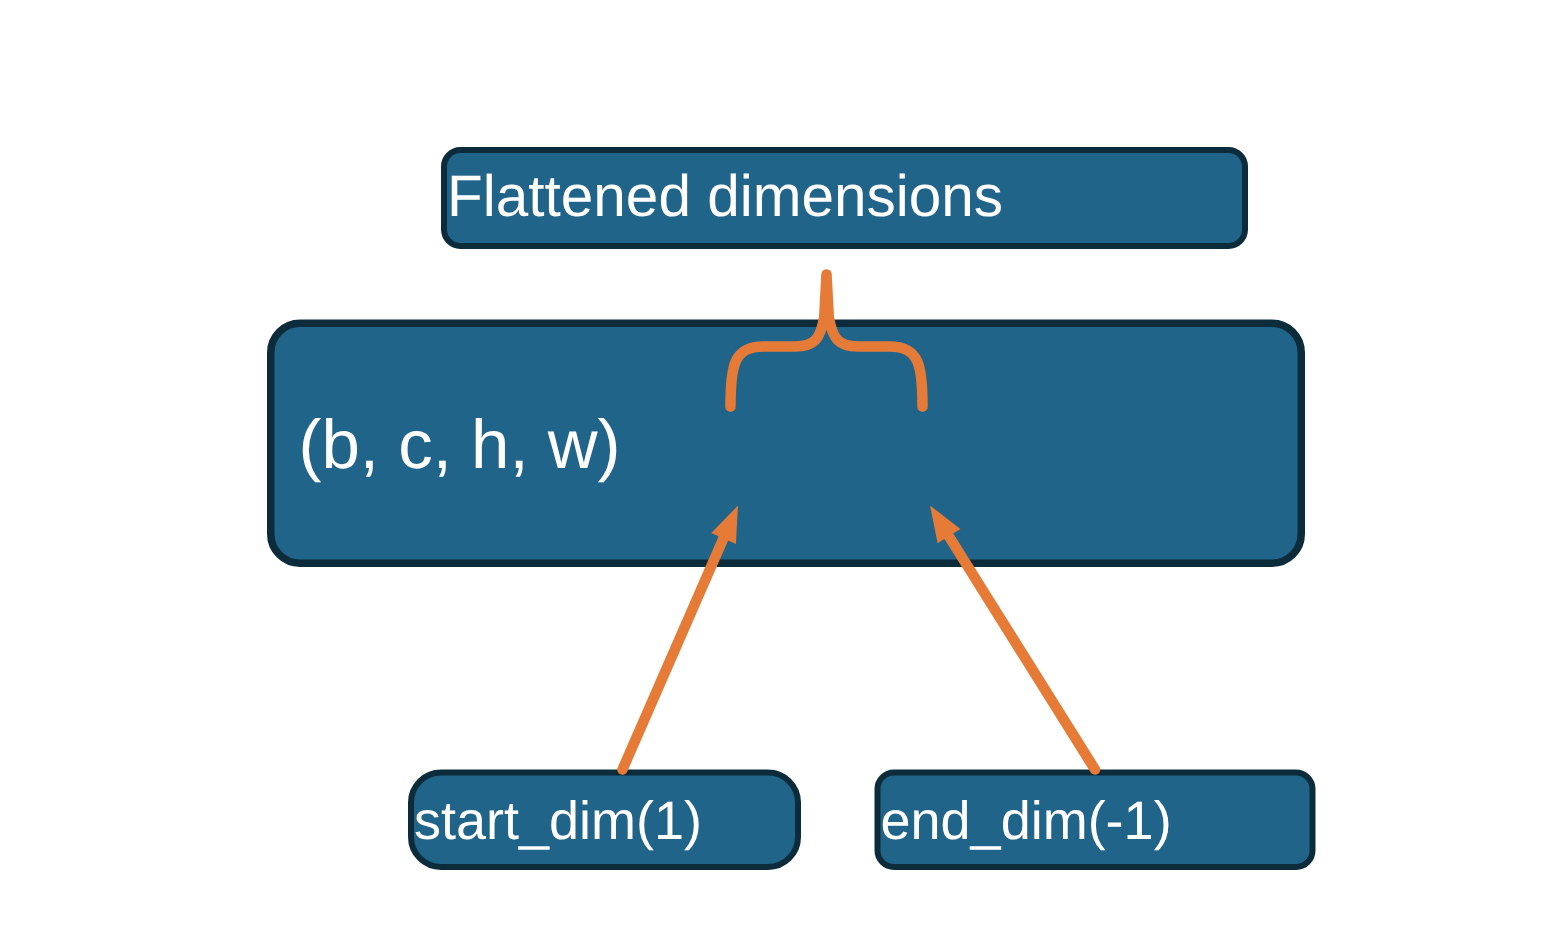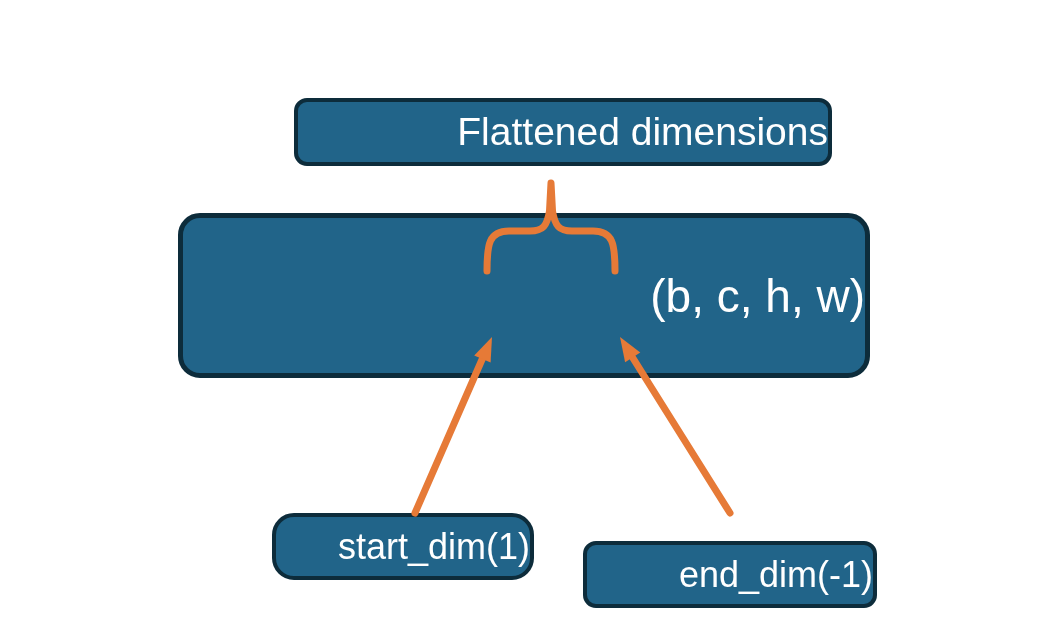--- a/index.html
+++ b/index.html
@@ -15,21 +15,21 @@
     overflow: hidden;
   }
   .node {
     position: absolute;
     box-sizing: border-box;
     background: var(--node-fill, #216489);
     border: 4px solid var(--node-border, #0d2c3b);
     color: var(--node-text, #ffffff);
     display: flex;
     align-items: center;
-    justify-content: flex-end;
+    justify-content: flex-start;
     white-space: nowrap;
   }
   .node-title {
     left: 294px; top: 98px;
     width: 538px; height: 68px;
     border-radius: 13px;
     font-size: 39px;
   }
   .node-tensor {
     left: 178px; top: 213px;
@@ -43,21 +43,20 @@
     left: 272px; top: 513px;
     width: 262px; height: 67px;
     border-radius: 22px;
     font-size: 36px;
   }
   .node-end {
     left: 583px; top: 513px;
     width: 294px; height: 67px;
     border-radius: 13px;
     font-size: 36px;
-    margin-top: 28px;
   }
   .connector-layer {
     position: absolute;
     left: 0; top: 0;
     width: 1038px;
     height: 632px;
     pointer-events: none;
   }
 </style>
 </head>

